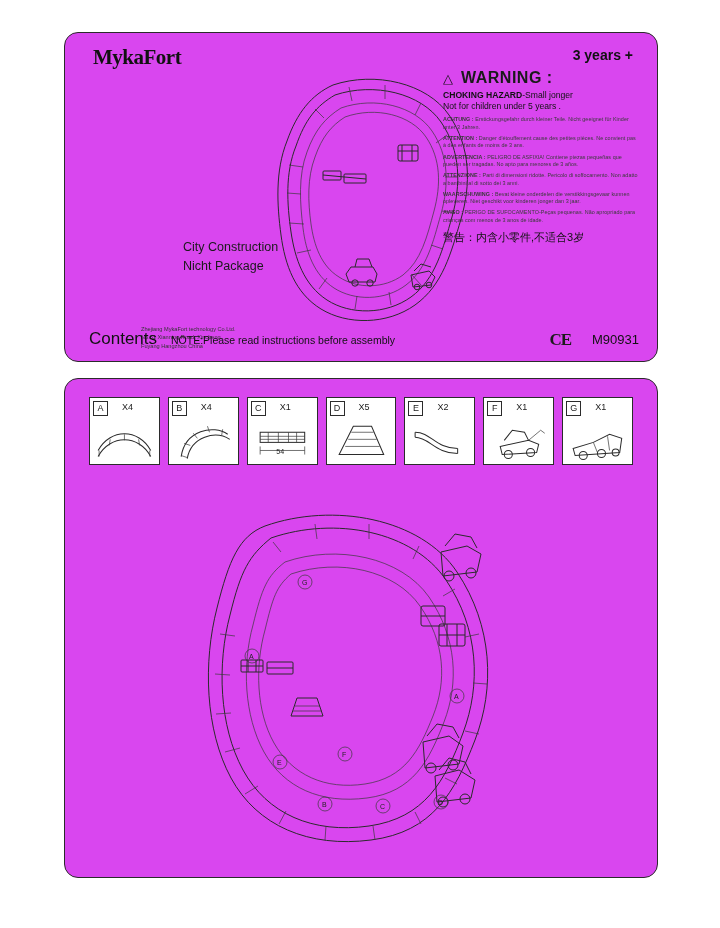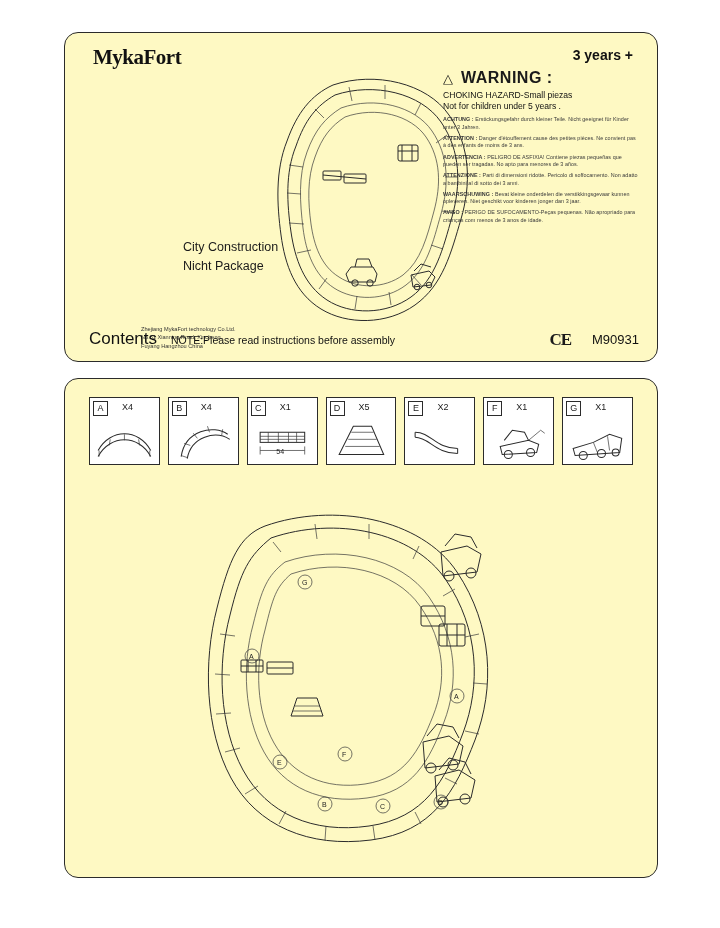--- a/index.html
+++ b/index.html
@@ -14,21 +14,21 @@
     font-family: "Liberation Sans", sans-serif;
     color: #1a1a1a;
     overflow: hidden;
   }
 
   
   .panel {
     position: absolute;
     border: 1.5px solid #2b2b2b;
     border-radius: 14px;
-    background: #fef9c3;
+    background: #d946ef;
     box-sizing: border-box;
   }
   #top-panel {
     left: 64px;
     top: 32px;
     width: 594px;
     height: 330px;
   }
   #bottom-panel {
     left: 64px;
@@ -81,21 +81,21 @@
     font-size: 16px;
     font-weight: bold;
     letter-spacing: 0.5px;
   }
   .warn-en {
     font-size: 8.6px;
     line-height: 1.25;
     color: #111;
     margin-bottom: 5px;
   }
-  .warn-en b { font-weight: normal; }
+  .warn-en b { font-weight: bold; }
   .warn-small {
     font-size: 5.4px;
     line-height: 1.35;
     color: #3a3a3a;
     margin-bottom: 4px;
     letter-spacing: 0.05px;
   }
   .warn-small b { font-weight: bold; }
   #warn-cn {
     font-size: 11px;
@@ -237,21 +237,21 @@
   <div id="brand">MykaFort</div>
 
   <div id="age-badge">3 years +</div>
 
   <div id="warning-block">
     <div id="warning-head">
       <span class="tri">△</span>
       <span id="warning-title">WARNING :</span>
     </div>
     <div class="warn-en">
-      <b>CHOKING HAZARD</b><span>-Small piezas</span><br>
+      <b>CHOKING HAZARD</b><span>-Small jonger</span><br>
       <span>Not for children under 5 years .</span>
     </div>
 
     <div class="warn-small">
       <b>ACHTUNG :</b>
       <span>Erstickungsgefahr durch kleiner Teile. Nicht geeignet für Kinder unter 3 Jahren.</span>
     </div>
     <div class="warn-small">
       <b>ATTENTION :</b>
       <span>Danger d'étouffement cause des petites pièces. Ne convient pas à des enfants de moins de 3 ans.</span>
@@ -267,20 +267,21 @@
     <div class="warn-small">
       <b>WAARSCHUWING :</b>
       <span>Bevat kleine onderdelen die verstikkingsgevaar kunnen opleveren. Niet geschikt voor kinderen jonger dan 3 jaar.</span>
     </div>
     <div class="warn-small">
       <b>AVISO :</b>
       <span>PERIGO DE SUFOCAMENTO-Peças pequenas. Não apropriado para crianças com menos de 3 anos de idade.</span>
     </div>
 
     <div id="warn-cn">
+      <div>警告：内含小零件,不适合3岁</div>
     </div>
   </div>
 
   <svg id="top-illustration" viewBox="0 0 300 290">
 
     <path class="ln" d="M118 32 C160 18 212 30 234 62 C256 94 256 132 246 166
                          C236 200 228 232 200 252 C172 272 132 272 106 256
                          C80 240 70 212 66 182 C62 152 60 118 72 88 C82 60 96 42 118 32 Z"></path>
     <path class="ln" d="M120 42 C159 29 206 40 226 69 C246 98 246 132 237 164
                          C228 195 221 226 196 244 C171 262 135 262 112 247

